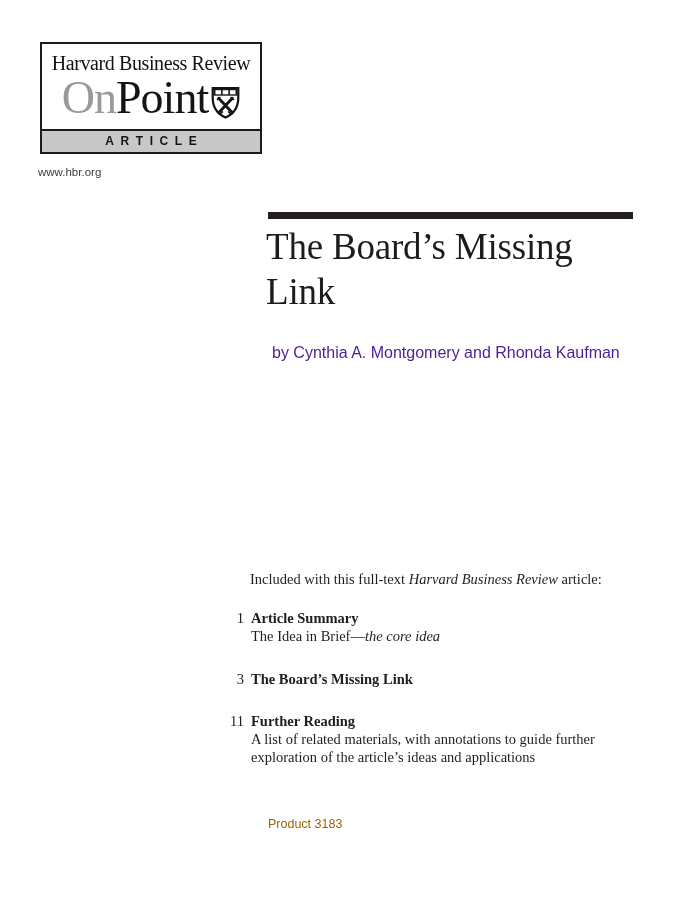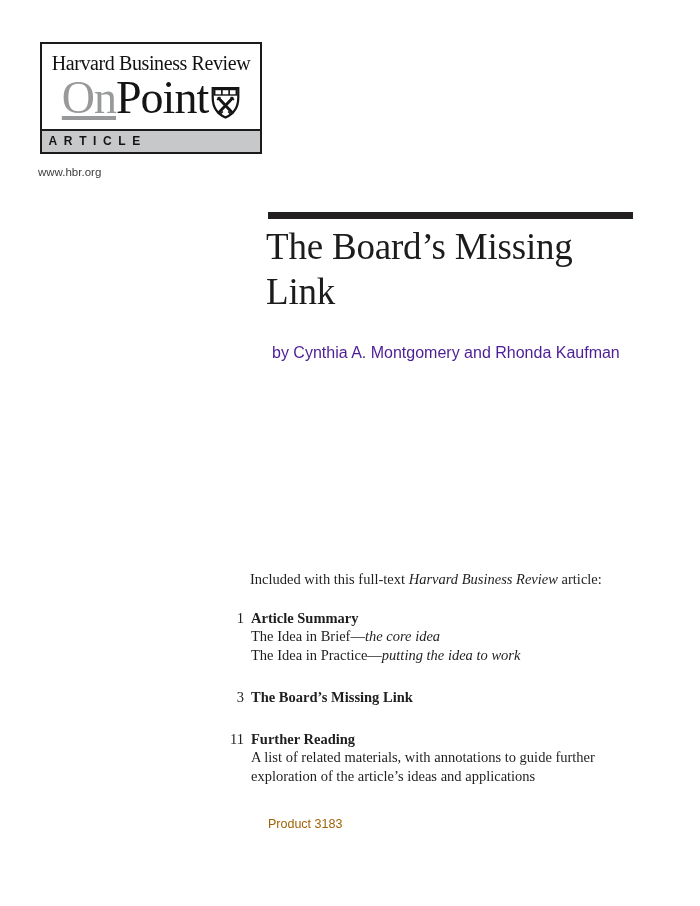--- a/index.html
+++ b/index.html
@@ -30,26 +30,27 @@
   .wordmark-row {
     display: flex; justify-content: center; align-items: center;
     margin-top: -3px;
   }
   .wordmark {
     font-family: "Liberation Serif", serif;
     font-size: 46px; line-height: 52px;
     letter-spacing: -1px;
     white-space: nowrap;
   }
-  .wordmark .on { color: #97999b; text-decoration: underline; }
+  .wordmark .on { color: #97999b; }
   .wordmark .point { color: #141414; text-align: center; }
   .crest { margin-left: 3px; margin-top: 8px; flex: none; display: block; }
   .banner {
     background: #c7c8ca;
     border-top: 2px solid #1b1b1b;
+    text-align: center;
     font-family: "Liberation Sans", sans-serif;
     font-weight: bold;
     font-size: 12px; line-height: 21px;
     letter-spacing: 0.55em;
     padding-left: 0.55em; 
     color: #141414;
   }
 
   
   .site-url {
@@ -133,21 +134,20 @@
 <div class="toc">
   <div class="toc-intro"><span>Included with this full-text </span><span class="italic">Harvard Business Review</span><span> article:</span></div>
 
   <div class="toc-item">
     <div class="toc-row">
       <span class="toc-num">1</span>
       <span class="toc-head">Article Summary</span>
     </div>
     <div class="toc-subs">
       <div><span>The Idea in Brief—</span><span class="italic">the core idea</span></div>
-      <div><span>The Idea in Practice—</span><span class="italic">putting the idea to work</span></div>
     </div>
   </div>
 
   <div class="toc-item">
     <div class="toc-row">
       <span class="toc-num">3</span>
       <span class="toc-head">The Board’s Missing Link</span>
     </div>
   </div>
 

